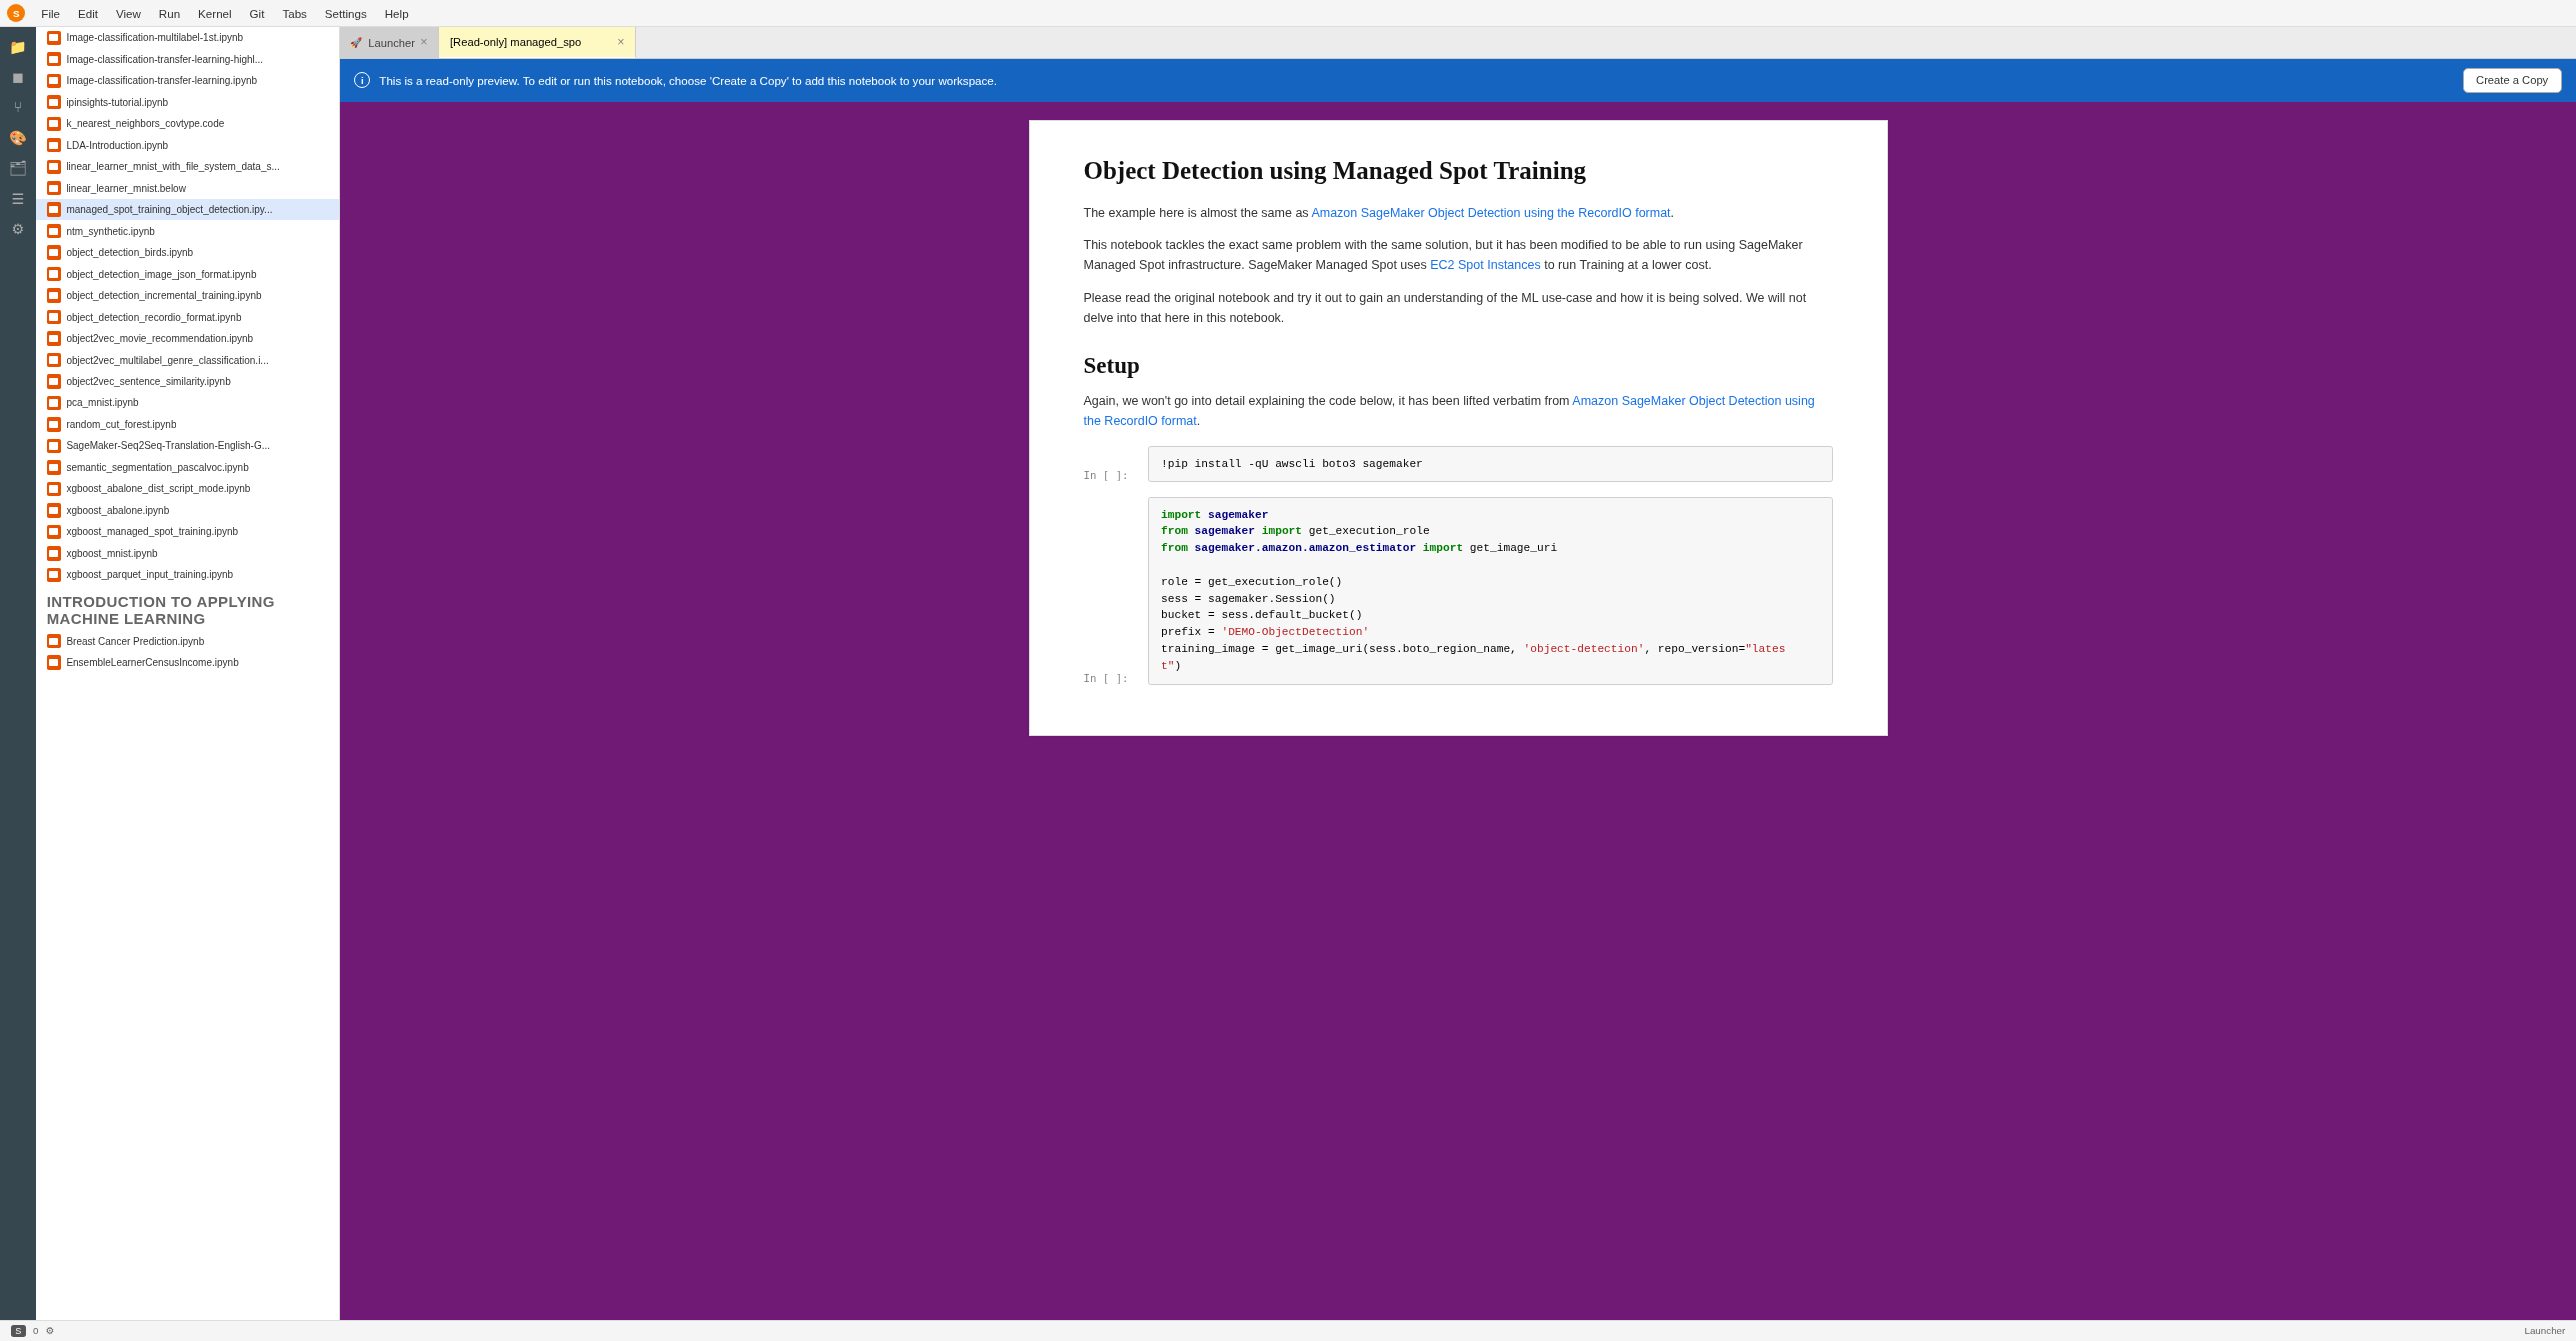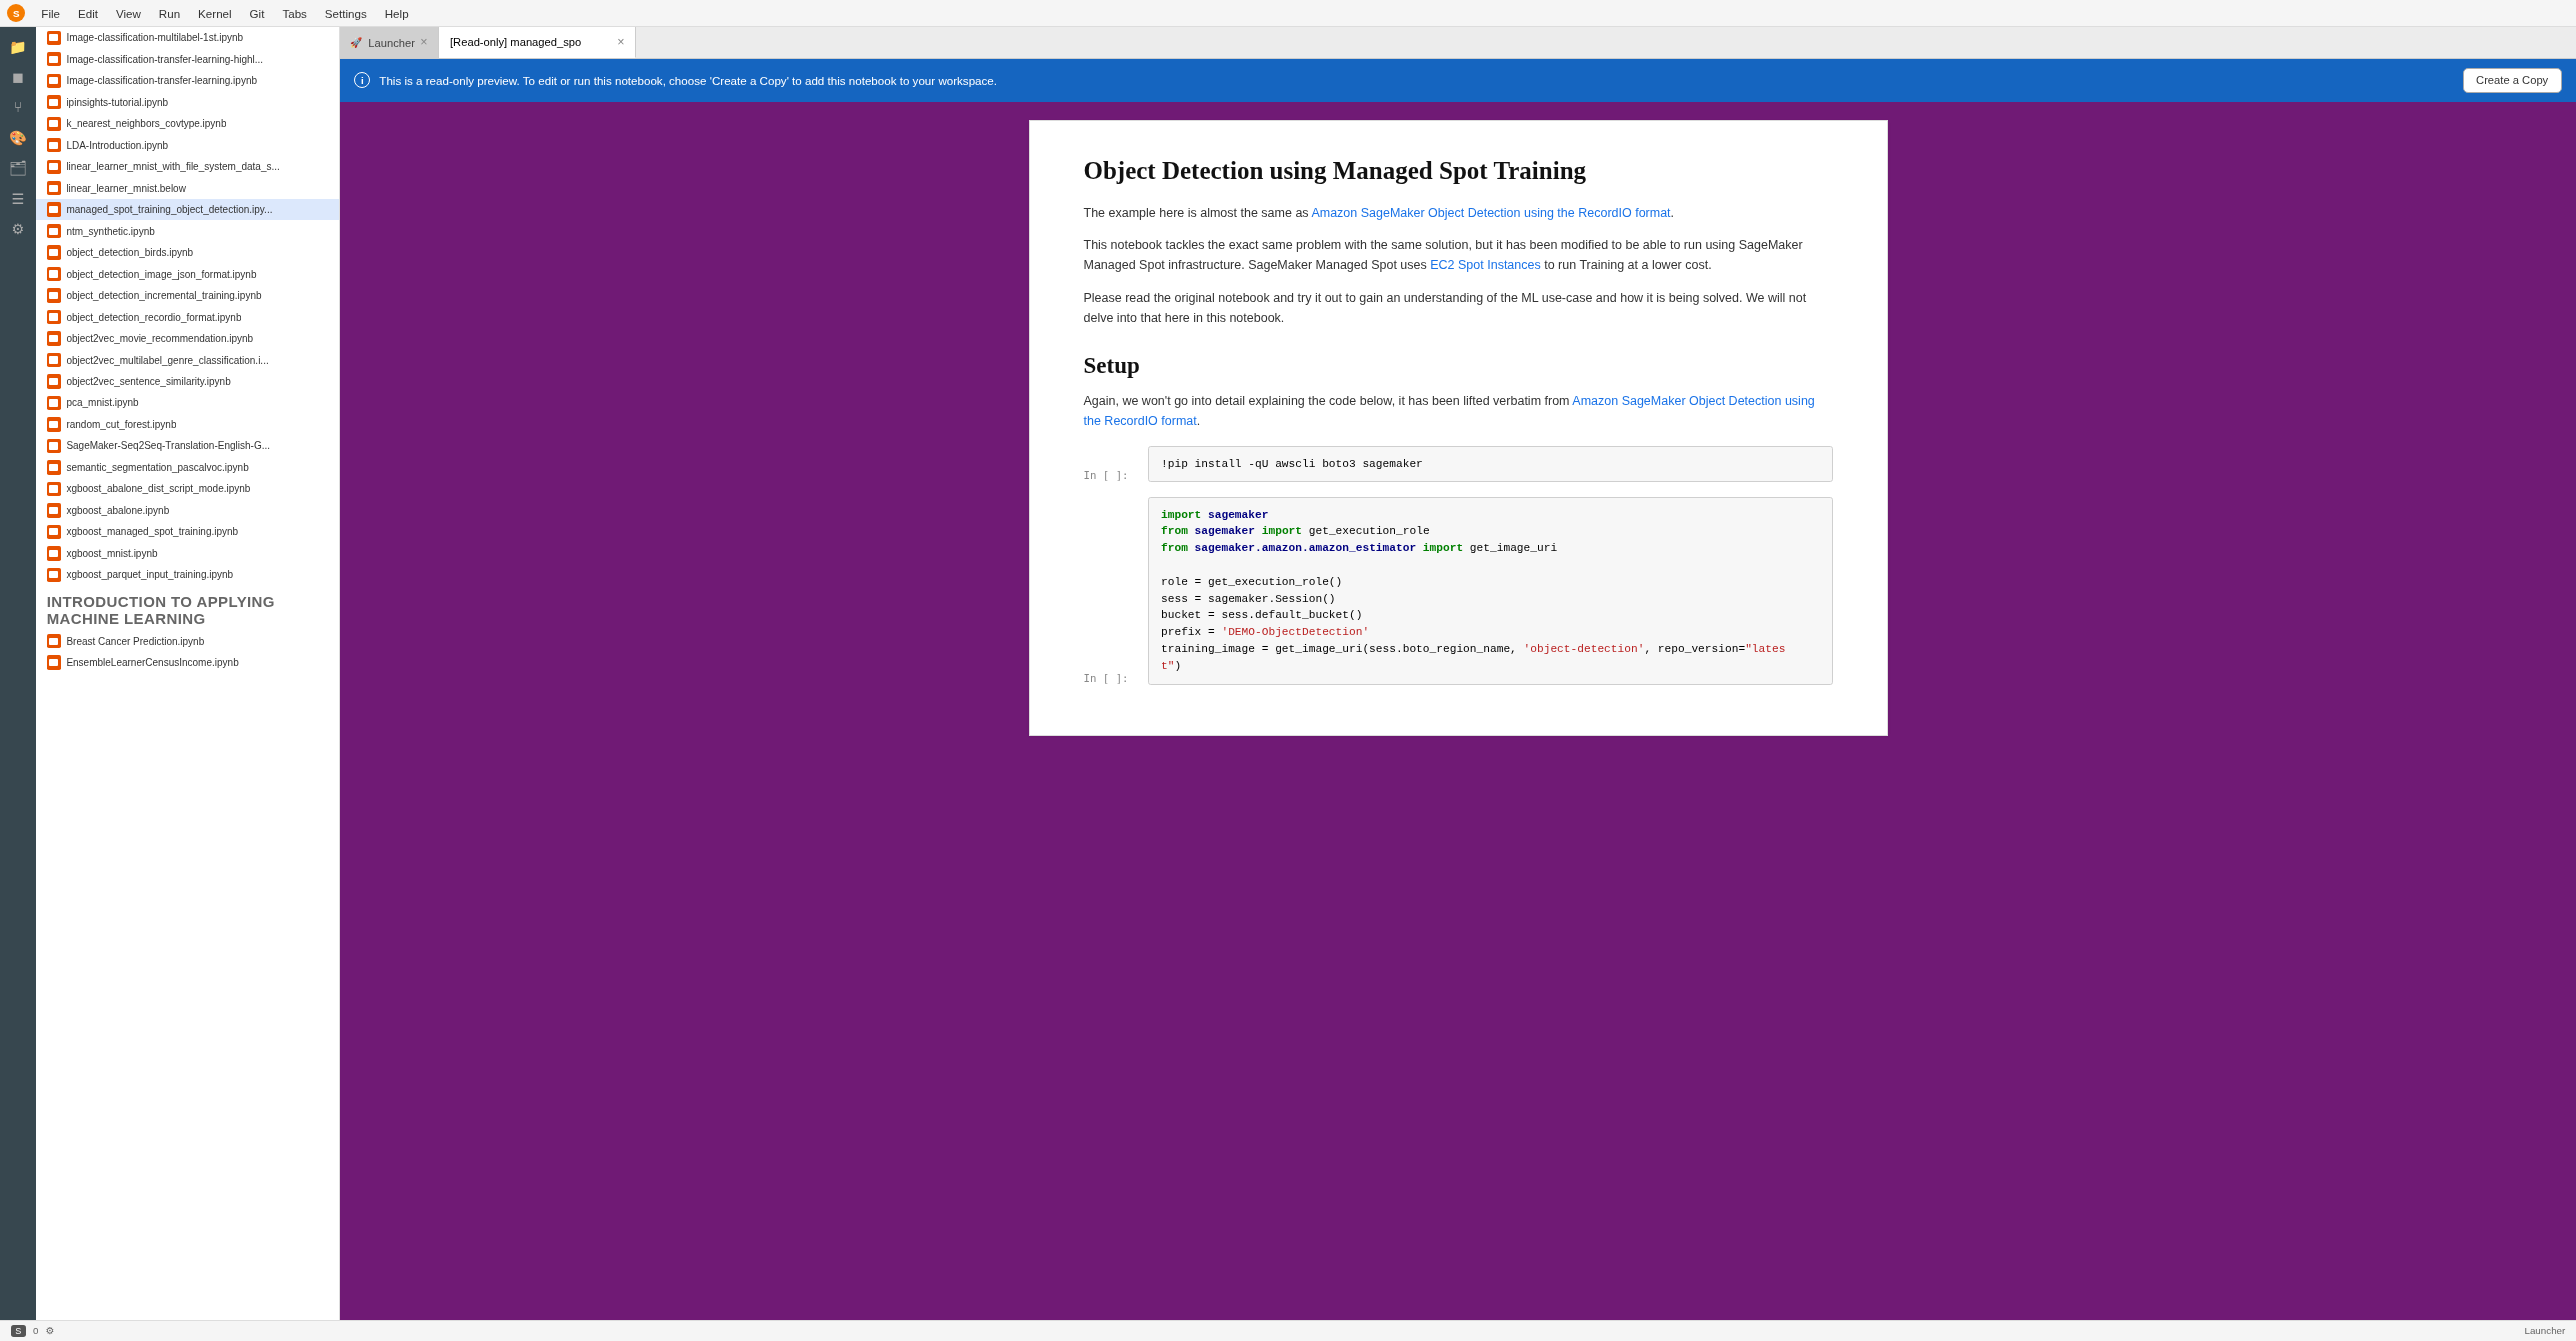--- a/index.html
+++ b/index.html
@@ -27,21 +27,21 @@
     .file-icon-inner { width: 9px; height: 7.2px; background: #fff; border-radius: 0.9px; }
     .file-name { overflow: hidden; text-overflow: ellipsis; white-space: nowrap; }
     .section-header { padding: 7.2px 10.7px 3.6px 10.7px; font-size: 15px; font-weight: bold; color: #666; text-transform: uppercase; letter-spacing: 0.4px; }
 
     
     .content-area { flex: 1; display: flex; flex-direction: column; overflow: hidden; background: #f8f8f8; }
 
     
     .tab-bar { display: flex; align-items: stretch; background: #ececec; border-bottom: 0.9px solid #ccc; height: 32px; }
     .tab { display: flex; align-items: center; padding: 0 10.7px; gap: 5.4px; cursor: pointer; background: #d0d0d0; border-right: 0.9px solid #ccc; font-size: 11.2px; color: #444; }
-    .tab.active { background: #ffffff; color: #000; border-bottom: 0.9px solid white; gap: 36px; }
+    .tab.active { background: #fef9c3; color: #000; border-bottom: 0.9px solid white; gap: 36px; }
     .tab-close { font-size: 12.5px; color: #888; cursor: pointer; line-height: 1; }
     .tab-icon { font-size: 9.8px; color: #777; }
 
     
     .readonly-banner { display: flex; align-items: center; justify-content: space-between; background: #1565c0; color: white; padding: 9px 14.3px; font-size: 11.6px; flex-shrink: 0; }
     .readonly-banner-left { display: flex; align-items: center; gap: 9px; }
     .readonly-info-icon { width: 16px; height: 16px; border: 1.8px solid white; border-radius: 50%; display: flex; align-items: center; justify-content: center; font-size: 9.8px; font-weight: bold; flex-shrink: 0; }
     .create-copy-btn { padding: 5.4px 12.5px; background: white; color: #333; border: 0.9px solid #aaa; border-radius: 5px; cursor: pointer; font-size: 11.2px; font-weight: 500; }
 
     
@@ -122,21 +122,21 @@
       <div class="file-item">
         <div class="file-icon">
             <div class="file-icon-inner"></div>
           </div>
         <span class="file-name">ipinsights-tutorial.ipynb</span>
       </div>
       <div class="file-item">
         <div class="file-icon">
             <div class="file-icon-inner"></div>
           </div>
-        <span class="file-name">k_nearest_neighbors_covtype.ipynb</span>
+        <span class="file-name">k_nearest_neighbors_covtype.code</span>
       </div>
       <div class="file-item">
         <div class="file-icon">
             <div class="file-icon-inner"></div>
           </div>
         <span class="file-name">LDA-Introduction.ipynb</span>
       </div>
       <div class="file-item">
         <div class="file-icon">
             <div class="file-icon-inner"></div>

